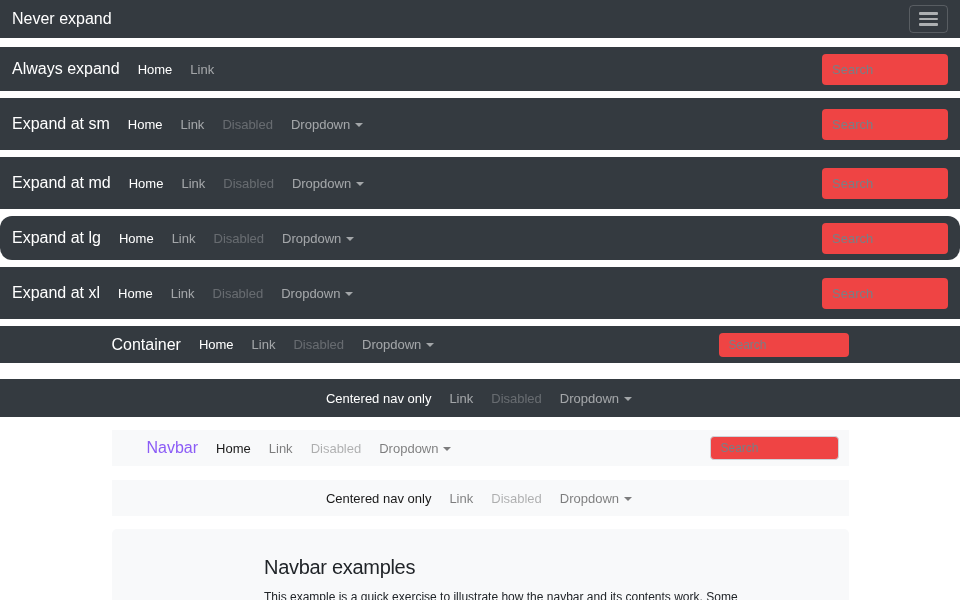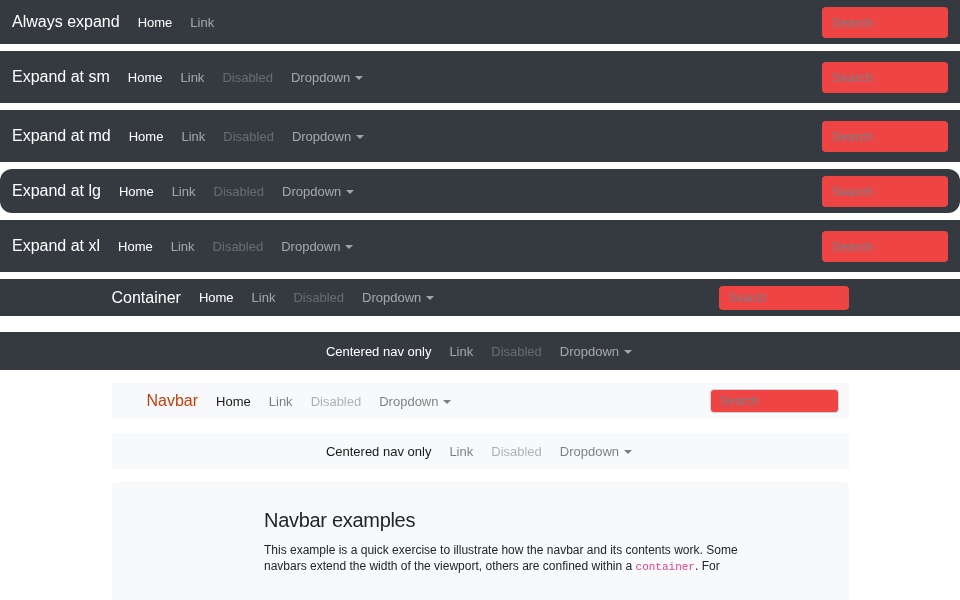--- a/index.html
+++ b/index.html
@@ -36,21 +36,21 @@
 
   .brand {
     font-size: 16px;
     margin-right: 10px;
     text-decoration: none;
     white-space: nowrap;
     cursor: pointer;
   }
   .navbar.dark .brand,
   .nav-inner .brand { color: #ffffff; }
-  .navbar.light .brand { color: #c2410c; padding-left: 25px; }
+  .navbar.light .brand { color: #8b5cf6; padding-left: 25px; }
 
   .nav-links { display: flex; align-items: center; }
   .nav-link {
     font-size: 13px;
     padding: 0 8px;
     margin-right: 2px;
     text-decoration: none;
     white-space: nowrap;
     cursor: pointer;
   }
@@ -133,20 +133,30 @@
     font-family: "Liberation Mono", monospace;
     font-size: 11px;
     color: var(--code-color);
   }
 </style>
 </head>
 <body>
 
 <div id="app">
   <div id="navbars-root">
+      <nav class="navbar dark theme-dark" style="height: 38px; margin-bottom: 9px;">
+        <a class="brand">Never expand</a>
+        <button class="toggler">
+          <span class="toggler-icon">
+            <i></i>
+            <i></i>
+            <i></i>
+          </span>
+        </button>
+      </nav>
       <nav class="navbar dark theme-dark" style="height: 44px; margin-bottom: 7px;">
         <a class="brand">Always expand</a>
         <div class="nav-links">
           <a class="nav-link active">Home</a>
           <a class="nav-link">Link</a>
         </div>
         <input class="search" type="text" placeholder="Search" style="">
       </nav>
       <nav class="navbar dark theme-dark" style="height: 52px; margin-bottom: 7px;">
         <a class="brand">Expand at sm</a>

